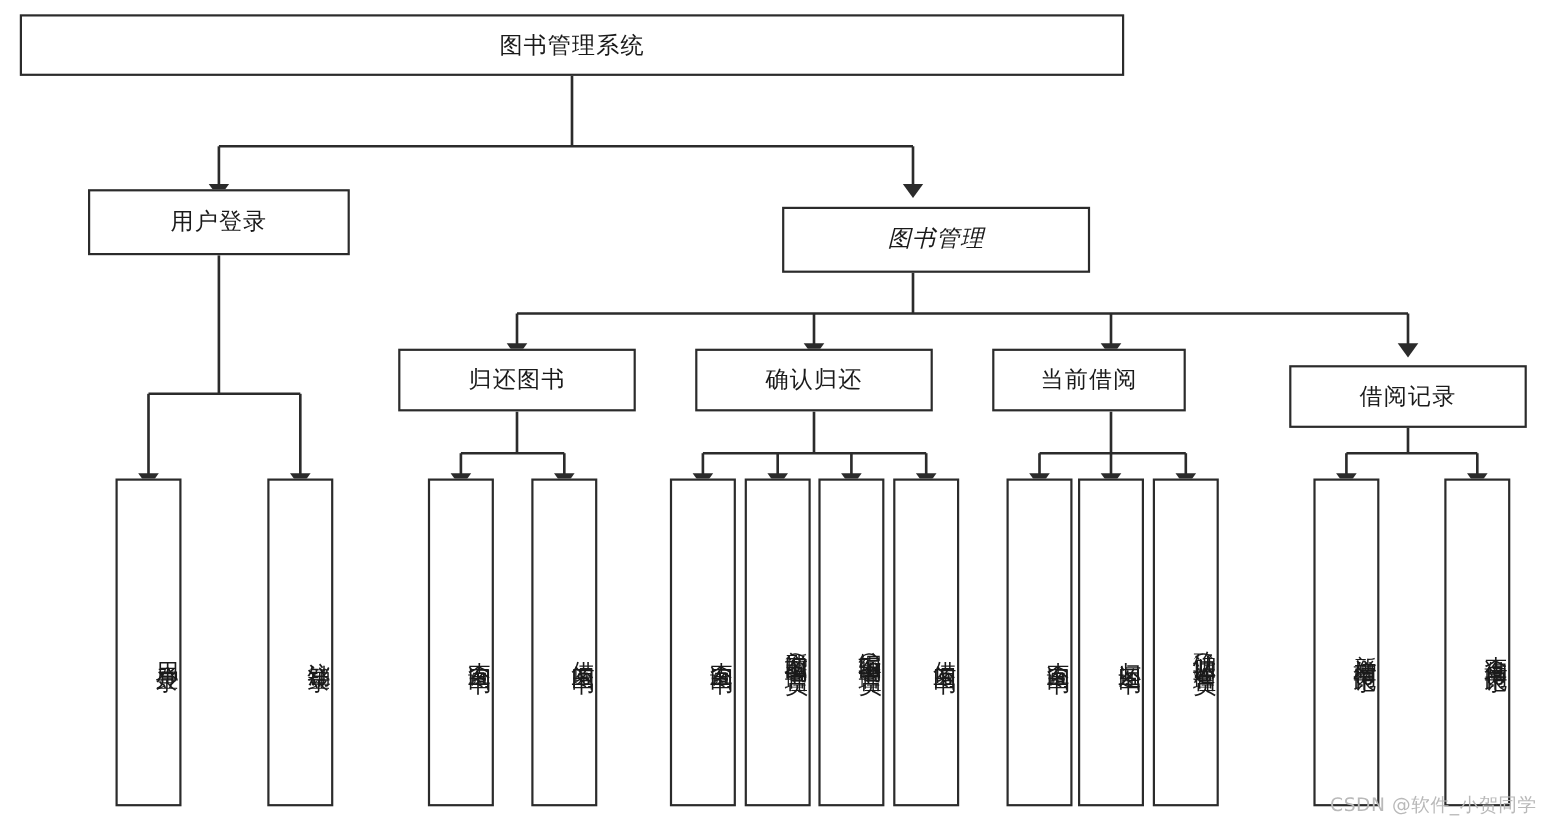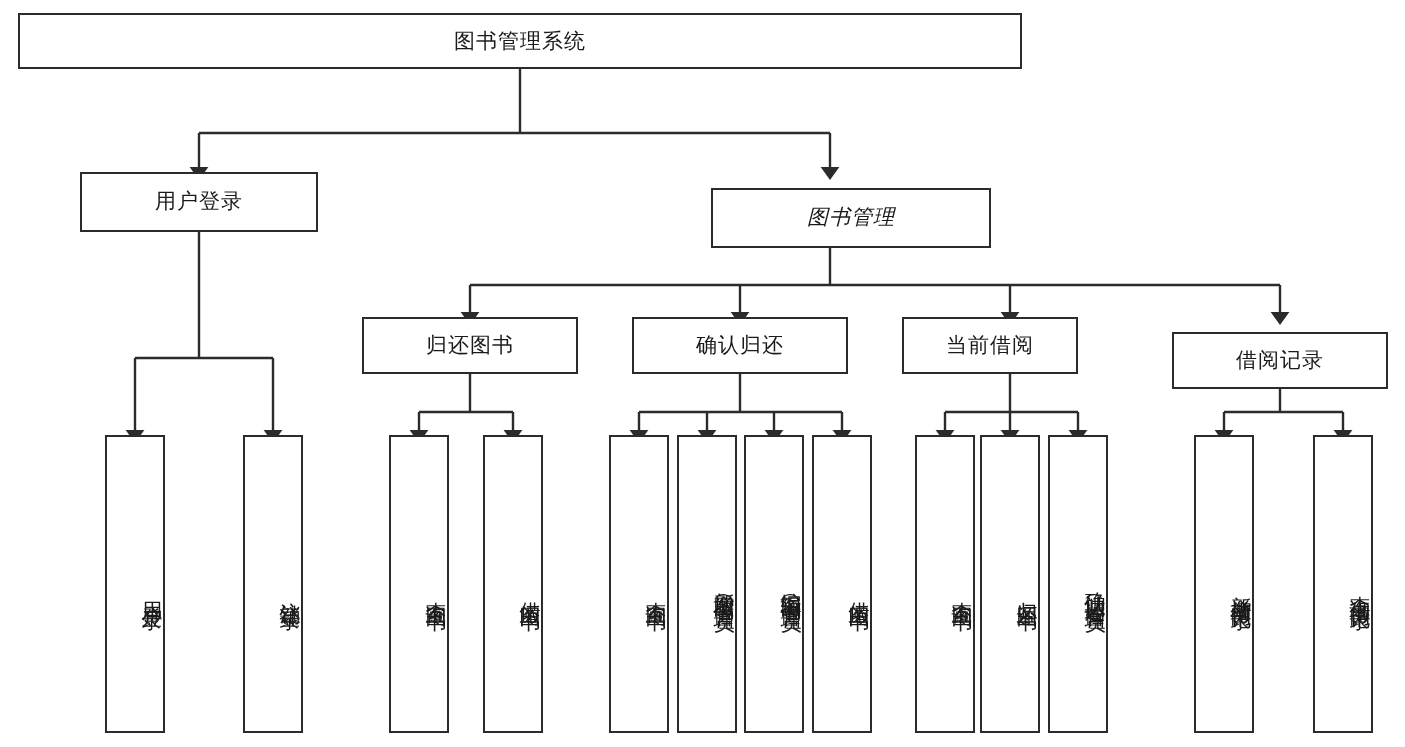--- a/index.html
+++ b/index.html
@@ -166,13 +166,14 @@
         <span>确认归还（管理员）</span>
       </div>
       <div class="node node-v tall" style="left: 1194px; top: 435px; width: 60px; height: 298px;">
         <span>新增借阅记录</span>
       </div>
       <div class="node node-v tall" style="left: 1313px; top: 435px; width: 60px; height: 298px;">
         <span>查询借阅记录</span>
       </div>
     </div>
 
+  <div id="watermark">CSDN @软件_小贺同学</div>
 </div>
 
 </body></html>

